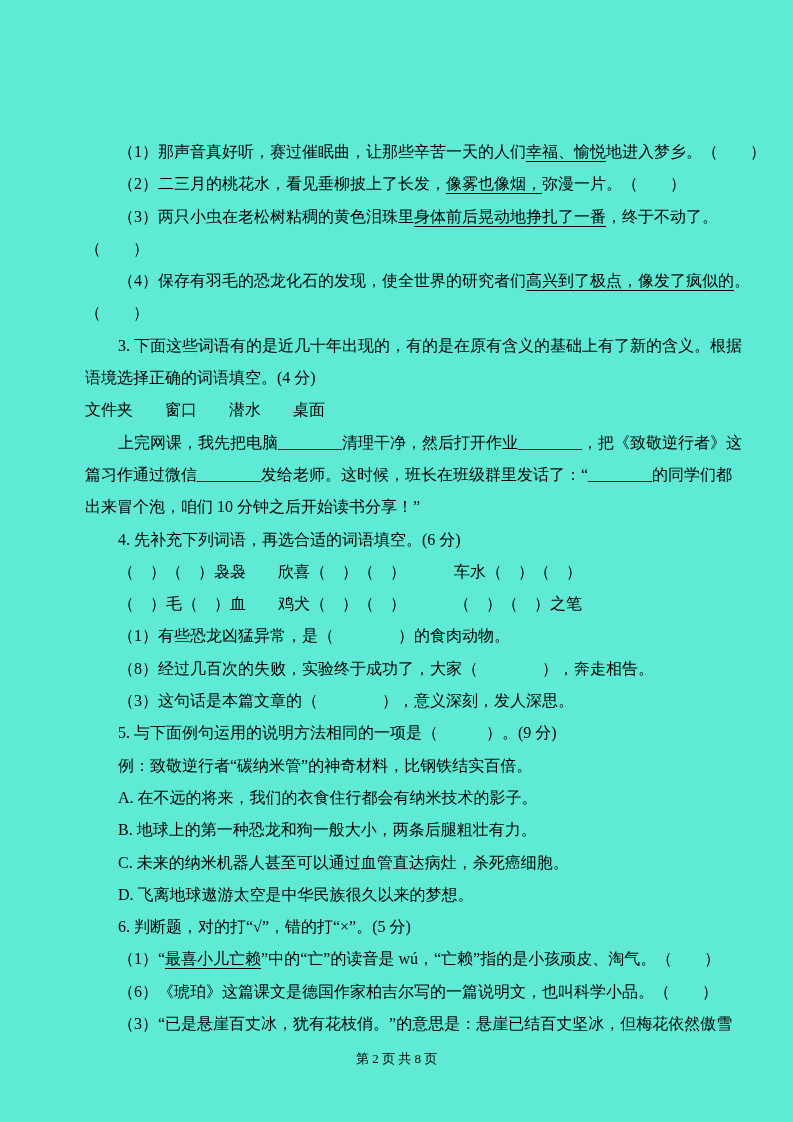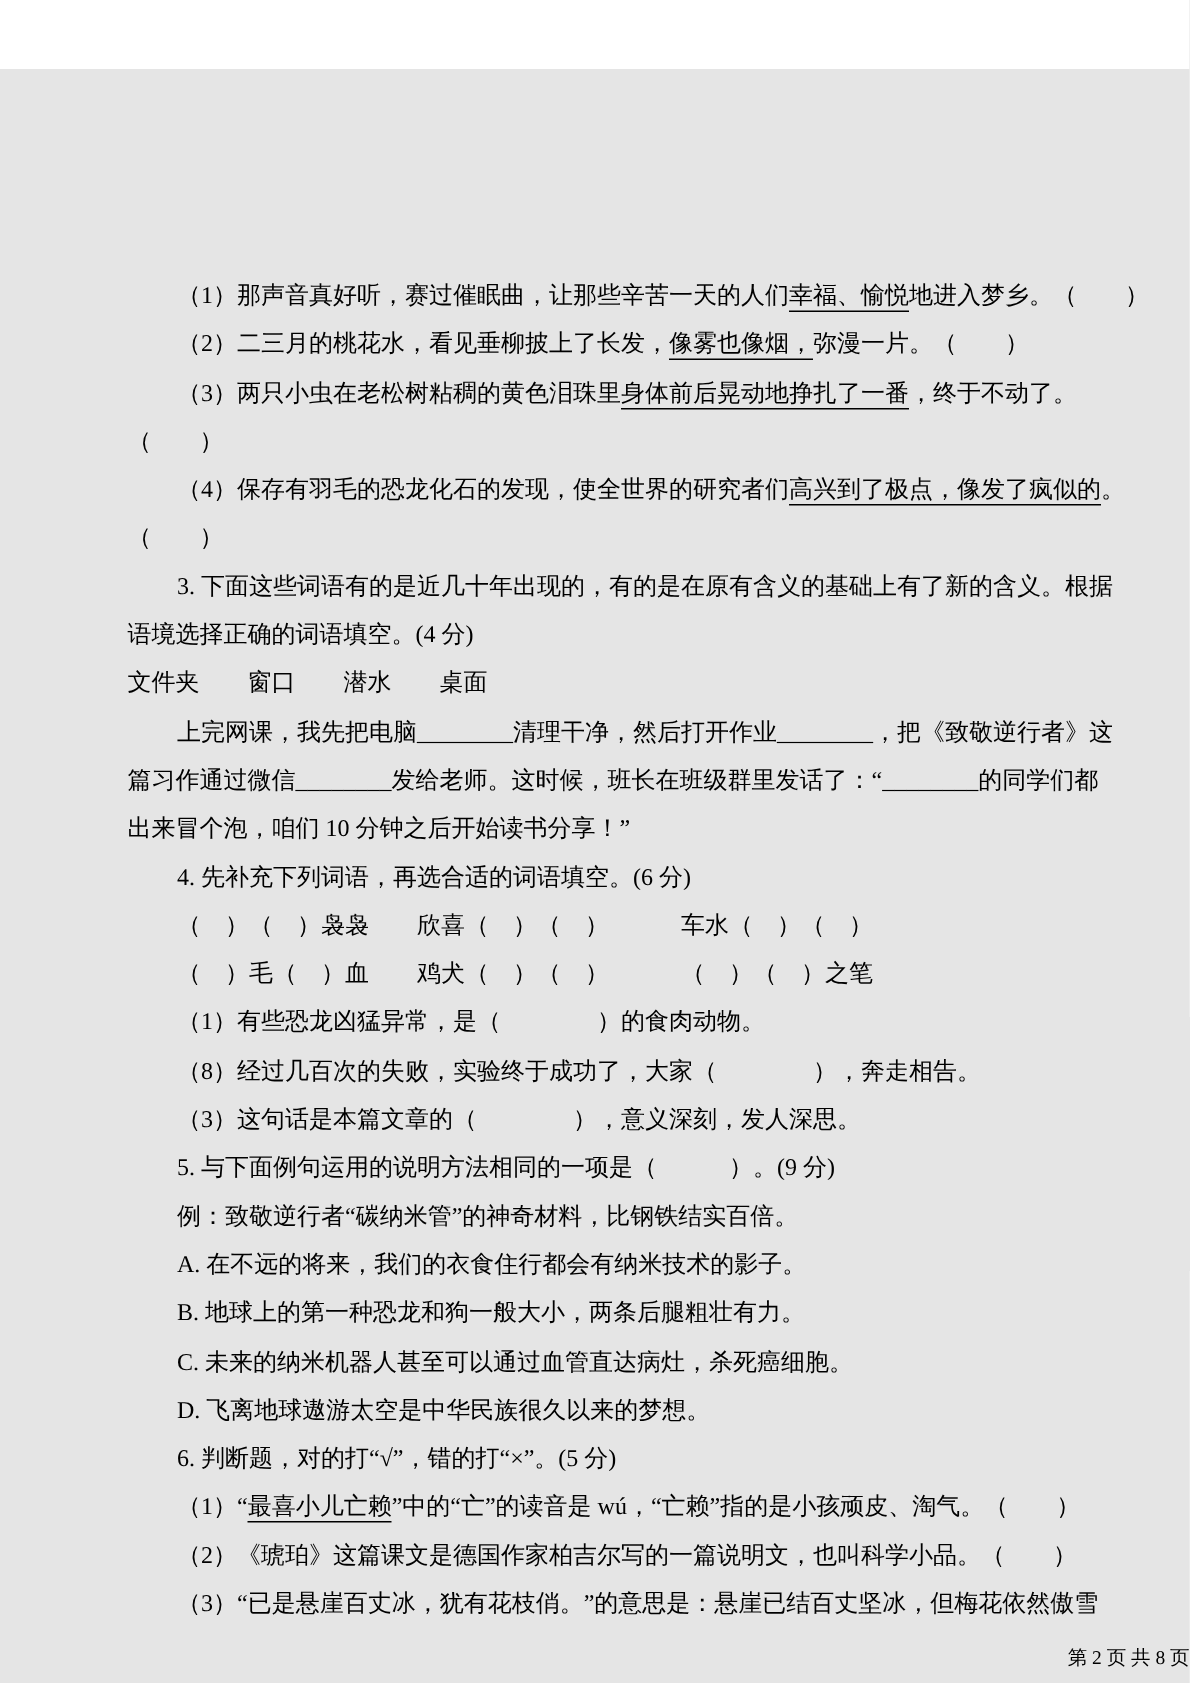--- a/index.html
+++ b/index.html
@@ -7,22 +7,21 @@
   body {
     background: #ffffff;
     color: #000000;
     font-family: "Liberation Serif", "DejaVu Serif", serif;
     position: relative;
     overflow: hidden;
   }
   .page {
     position: absolute;
     inset: 0;
-    background: #e5e5e5;
-    margin-top: 46px;
+    background: #5eead4;
   }
   .content {
     position: absolute;
     left: 85px;
     top: 136px;
     width: 625px;
   }
   .line {
     font-size: 16px;
     line-height: 32.3px;
@@ -33,21 +32,21 @@
   .center { text-align: left; padding-left: 0; }
   .u {
     border-bottom: 1px solid #000;
     padding-bottom: 1px;
   }
   .footer {
     position: absolute;
     left: 0;
     right: 0;
     top: 1050px;
-    text-align: right;
+    text-align: center;
     font-size: 13px;
     color: #000;
   }
 </style>
 </head>
 <body>
 
 <div class="page">
   <div class="content">
 
@@ -96,20 +95,20 @@
     <div class="line ind"><span>B. 地球上的第一种恐龙和狗一般大小，两条后腿粗壮有力。</span></div>
 
     <div class="line ind"><span>C. 未来的纳米机器人甚至可以通过血管直达病灶，杀死癌细胞。</span></div>
 
     <div class="line ind"><span>D. 飞离地球遨游太空是中华民族很久以来的梦想。</span></div>
 
     <div class="line ind"><span>6. 判断题，对的打“√”，错的打“×”。(5 分)</span></div>
 
     <div class="line ind"><span>（1）“</span><span class="u">最喜小儿亡赖</span><span>”中的“亡”的读音是 wú，“亡赖”指的是小孩顽皮、淘气。（　　）</span></div>
 
-    <div class="line ind"><span>（2）《琥珀》这篇课文是德国作家柏吉尔写的一篇说明文，也叫科学小品。（　　）</span></div>
+    <div class="line ind"><span>（6）《琥珀》这篇课文是德国作家柏吉尔写的一篇说明文，也叫科学小品。（　　）</span></div>
 
     <div class="line ind"><span>（3）“已是悬崖百丈冰，犹有花枝俏。”的意思是：悬崖已结百丈坚冰，但梅花依然傲雪</span></div>
 
   </div>
 
   <div class="footer">第 2 页 共 8 页</div>
 </div>
 
 </body></html>

